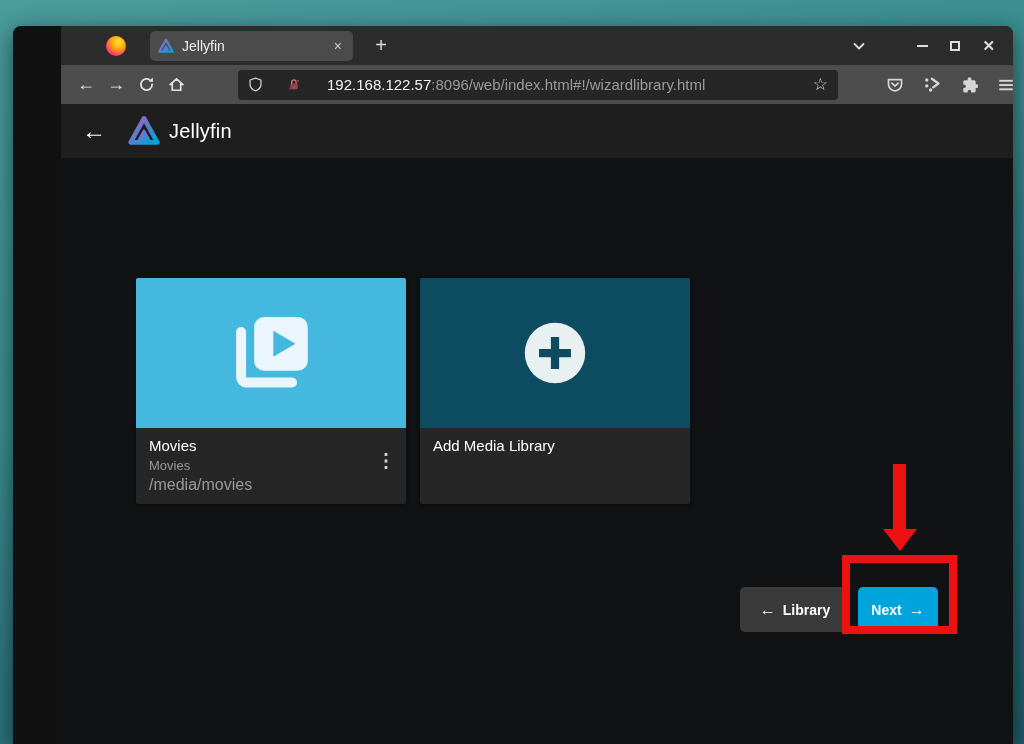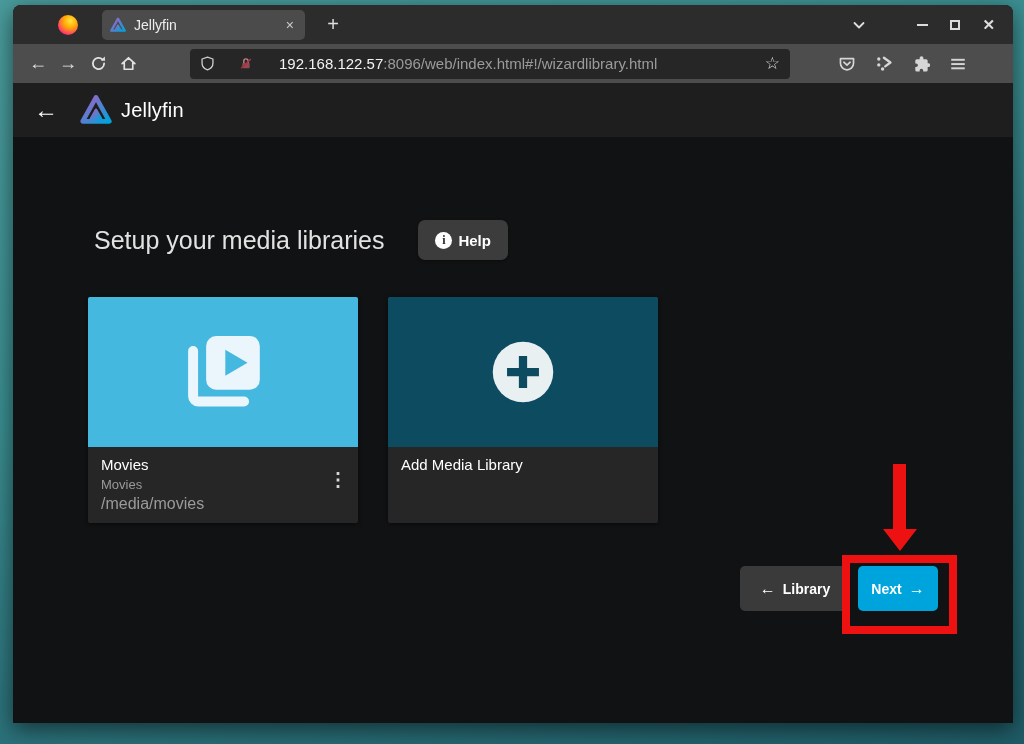--- a/index.html
+++ b/index.html
@@ -9,24 +9,24 @@
     --annotation-red:#ee1111;
   }
   *{box-sizing:border-box;margin:0;padding:0;}
   html,body{width:1024px;height:744px;overflow:hidden;}
   body{
     font-family:"Liberation Sans",sans-serif;
     background:linear-gradient(160deg,#4a9b9c 0%,#3a8d90 38%,#2d747c 62%,#1f5b66 100%);
     position:relative;
   }
   .window{
-    position:absolute;left:13px;top:5px;width:1000px;height:718px;
+    position:absolute;left:13px;top:26px;width:1000px;height:718px;
     border-radius:8px 8px 0 0;overflow:hidden;
     box-shadow:0 6px 22px rgba(0,0,0,.55);
-    display:flex;flex-direction:column;background:#111;
+    display:flex;flex-direction:column;background:#111;padding-left:48px;
   }
   
   .tabbar{height:39px;background:#2c2c2c;display:flex;align-items:center;flex:0 0 auto;}
   .ff-logo{width:20px;height:20px;border-radius:50%;margin-left:45px;flex:0 0 auto;
     background:radial-gradient(circle at 62% 30%,#ffe14d 0%,#ffb300 32%,#ff7139 55%,#ff2f6d 75%,#b5007f 100%);}
   .tab{width:203px;height:30px;margin-left:24px;background:#4b4b4b;border-radius:5px;
     display:flex;align-items:center;padding:0 8px;color:#eee;}
   .tab .favicon{width:16px;height:16px;flex:0 0 auto;}
   .tab .tab-title{font-size:14px;margin-left:8px;flex:1;white-space:nowrap;overflow:hidden;}
   .tab .tab-close{font-size:14px;color:#ccc;padding:0 3px;cursor:default;}
@@ -60,21 +60,21 @@
   .jf-brand{color:#fff;font-size:20px;font-weight:400;margin-left:9px;letter-spacing:.2px;}
   .content{padding:83px 0 0 68px;}
   .heading-row{display:flex;align-items:center;gap:34px;}
   .page-title{color:#e2e2e2;font-size:25px;font-weight:400;margin-left:13px;}
   .help-btn{background:#3c3c3c;border:none;border-radius:7px;height:40px;padding:0 17px;
     display:flex;align-items:center;gap:6px;color:#fff;font-weight:700;font-size:15px;
     font-family:"Liberation Sans",sans-serif;box-shadow:0 1px 3px rgba(0,0,0,.4);}
   .info-badge{width:17px;height:17px;border-radius:50%;background:#fff;color:#2c2c2c;
     font-size:12px;font-weight:700;display:flex;align-items:center;justify-content:center;
     font-family:"Liberation Serif",serif;}
-  .cards-row{display:flex;gap:30px;margin-top:37px;margin-left:7px;}
+  .cards-row{display:flex;gap:14px;margin-top:37px;margin-left:7px;}
   .card{width:270px;background:#262626;border-radius:2px;overflow:hidden;box-shadow:0 1px 4px rgba(0,0,0,.5);}
   .card-thumb{height:150px;display:flex;align-items:center;justify-content:center;}
   .thumb-cyan{background:var(--card-cyan,#45b8e0);}
   .thumb-teal{background:var(--card-teal,#0d4b60);}
   .card-footer{min-height:68px;padding:9px 12px 10px 13px;position:relative;}
   .card-title{color:#fff;font-size:15px;}
   .card-sub{color:#9a9a9a;font-size:13px;margin-top:4px;}
   .card-path{color:#9a9a9a;font-size:16px;margin-top:3px;}
   .card-menu{position:absolute;right:8px;top:18px;color:#d6d6d6;font-size:19px;font-weight:700;
     width:24px;height:28px;display:flex;align-items:center;justify-content:center;letter-spacing:0;}
@@ -194,27 +194,20 @@
     <div class="jf-header">
       <div class="jf-back">←</div>
       <svg class="jf-logo" viewBox="0 0 48 48">
         <path d="M24 5 L44 41 L4 41 Z" fill="none" stroke="url(#jfgrad)" stroke-width="7" stroke-linejoin="round"></path>
         <path d="M24 24 L32 38 L16 38 Z" fill="url(#jfgrad)" stroke="url(#jfgrad)" stroke-width="4" stroke-linejoin="round"></path>
       </svg>
       <span class="jf-brand">Jellyfin</span>
     </div>
 
     <div class="content">
-      <div class="heading-row">
-        <h1 class="page-title">Setup your media libraries</h1>
-        <button class="help-btn">
-          <span class="info-badge">i</span>
-          <span>Help</span>
-        </button>
-      </div>
 
       <div class="cards-row">
 
         <div class="card">
           <div class="card-thumb thumb-cyan">
             <svg width="92" height="92" viewBox="0 0 24 24">
               <path d="M4.2 6.5 V18.3 a1.4 1.4 0 0 0 1.4 1.4 H17.5" fill="none" stroke="#eaf6fc" stroke-width="2.6" stroke-linecap="round"></path>
               <rect x="7.6" y="2.6" width="14" height="14" rx="2.6" fill="#eaf6fc"></rect>
               <polygon points="12.6,6.2 18.4,9.6 12.6,13" fill="#45b8e0"></polygon>
             </svg>

